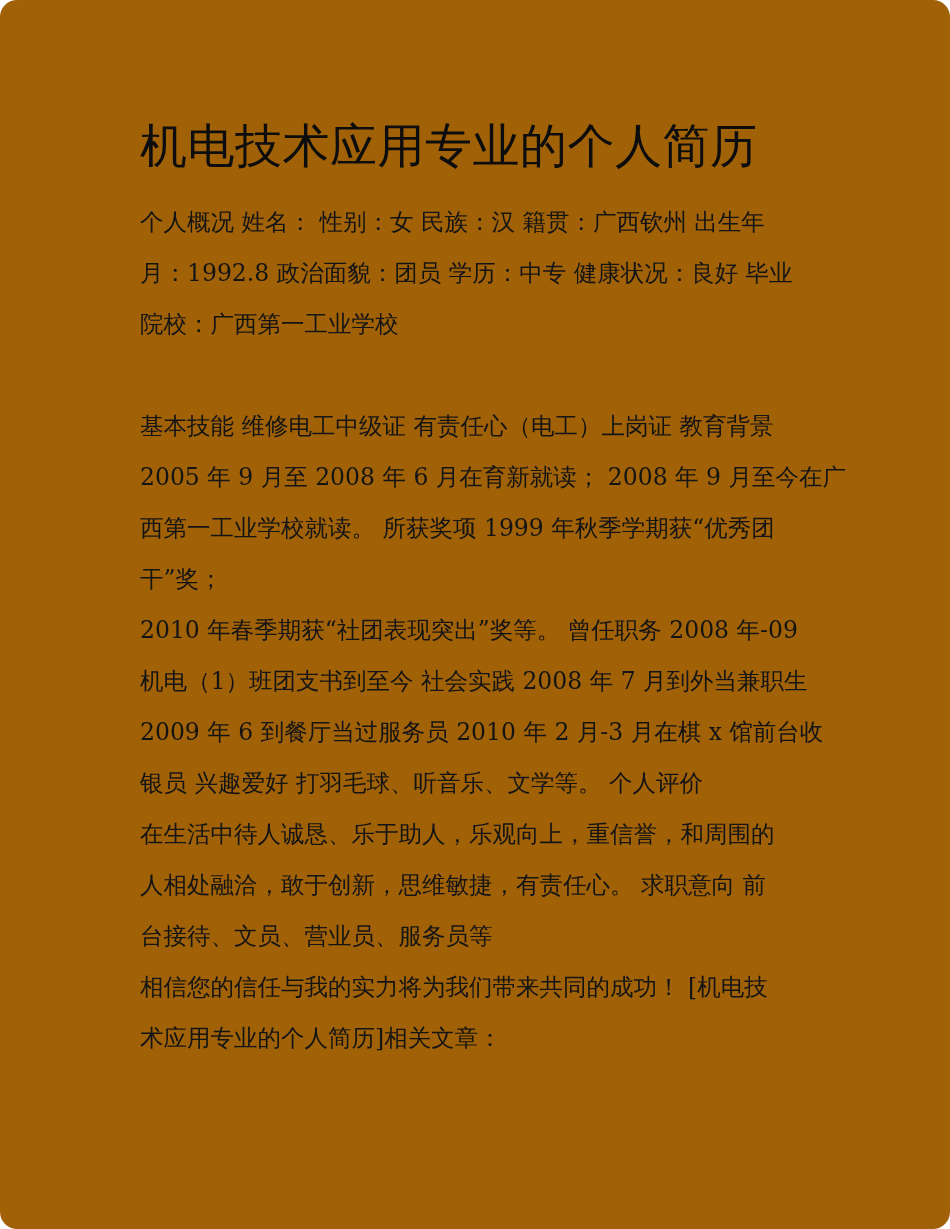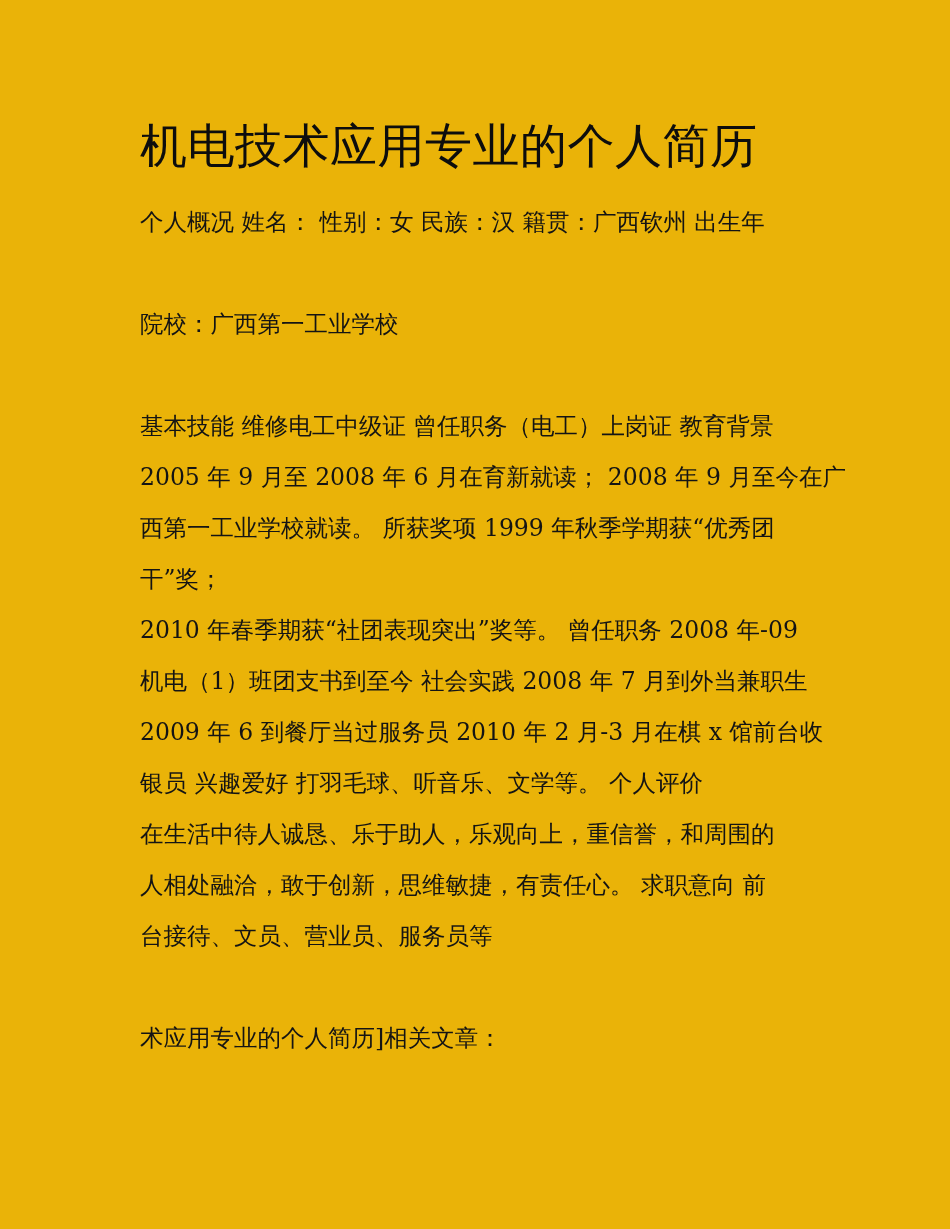--- a/index.html
+++ b/index.html
@@ -14,21 +14,22 @@
       overflow: hidden;
       font-family: "DejaVu Serif", "Liberation Serif", serif;
       color: #111111;
     }
     .page {
       position: absolute;
       left: 0;
       top: 0;
       width: 950px;
       height: 1229px;
-      background: #eab308;
+      background: #a16207;
+      border-radius: 17px;
     }
     .title {
       position: absolute;
       left: 140px;
       top: 116px;
       margin: 0;
       font-size: 47px;
       font-weight: normal;
       line-height: 60px;
       letter-spacing: 0.5px;
@@ -45,26 +46,28 @@
       color: #141414;
     }
   </style>
 </head>
 <body>
 
 <div class="page">
   <h1 class="title">机电技术应用专业的个人简历</h1>
 
   <p class="line" style="top:205px">个人概况 姓名： 性别：女 民族：汉 籍贯：广西钦州 出生年</p>
+  <p class="line" style="top:256px">月：1992.8 政治面貌：团员 学历：中专 健康状况：良好 毕业</p>
   <p class="line" style="top:307px">院校：广西第一工业学校</p>
-  <p class="line" style="top:409px">基本技能 维修电工中级证 曾任职务（电工）上岗证 教育背景</p>
+  <p class="line" style="top:409px">基本技能 维修电工中级证 有责任心（电工）上岗证 教育背景</p>
   <p class="line" style="top:460px">2005 年 9 月至 2008 年 6 月在育新就读； 2008 年 9 月至今在广</p>
   <p class="line" style="top:511px">西第一工业学校就读。 所获奖项 1999 年秋季学期获“优秀团</p>
   <p class="line" style="top:562px">干”奖；</p>
   <p class="line" style="top:613px">2010 年春季期获“社团表现突出”奖等。 曾任职务 2008 年-09</p>
   <p class="line" style="top:664px">机电（1）班团支书到至今 社会实践 2008 年 7 月到外当兼职生</p>
   <p class="line" style="top:715px">2009 年 6 到餐厅当过服务员 2010 年 2 月-3 月在棋 x 馆前台收</p>
   <p class="line" style="top:817px">在生活中待人诚恳、乐于助人，乐观向上，重信誉，和周围的</p>
   <p class="line" style="top:766px">银员 兴趣爱好 打羽毛球、听音乐、文学等。 个人评价</p>
   <p class="line" style="top:919px">台接待、文员、营业员、服务员等</p>
   <p class="line" style="top:868px">人相处融洽，敢于创新，思维敏捷，有责任心。 求职意向 前</p>
+  <p class="line" style="top:970px">相信您的信任与我的实力将为我们带来共同的成功！ [机电技</p>
   <p class="line" style="top:1021px">术应用专业的个人简历]相关文章：</p>
 </div>
 
 </body></html>

